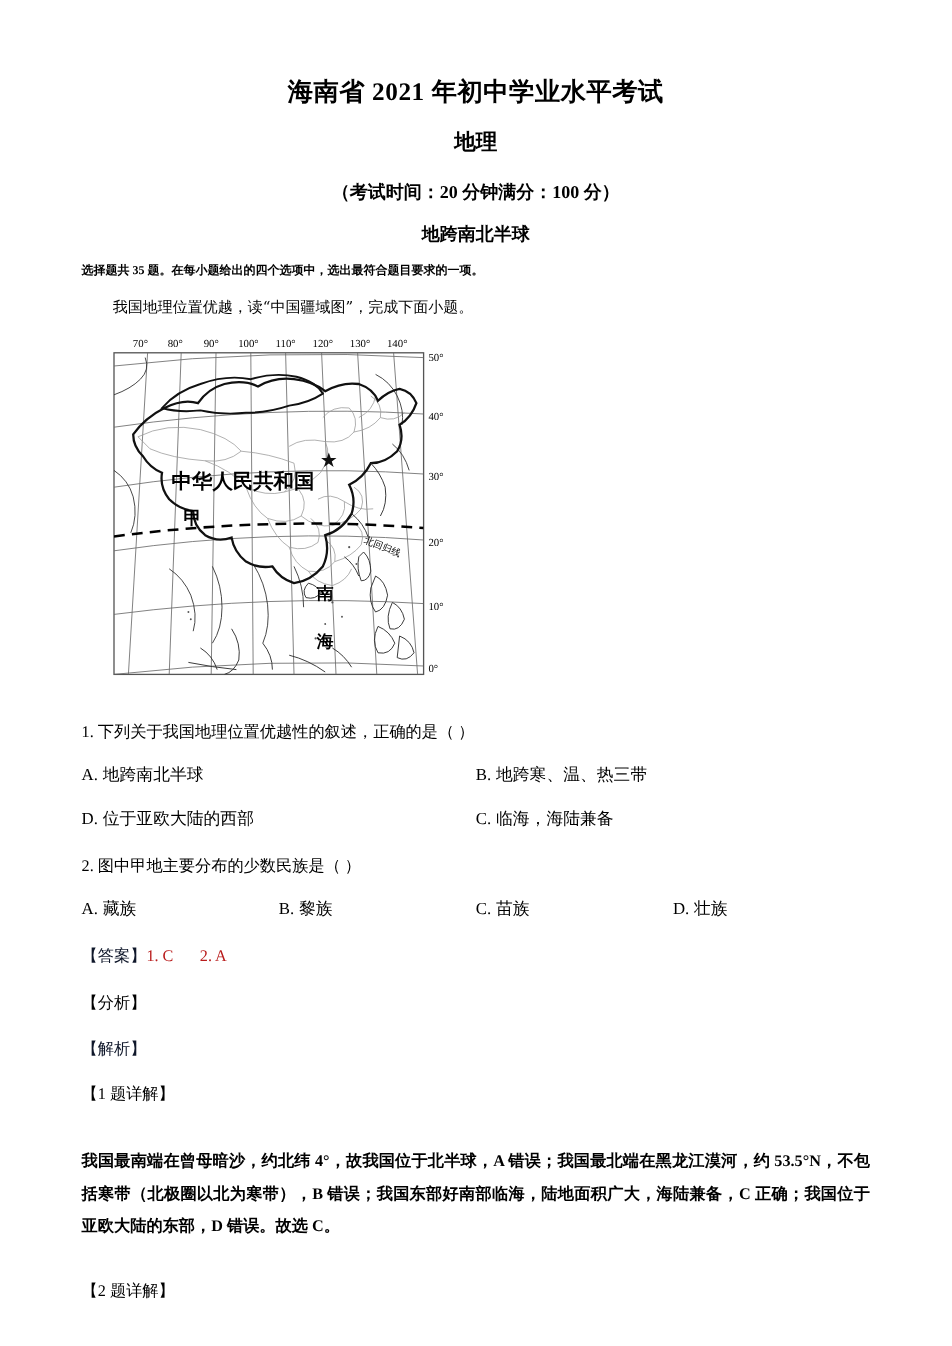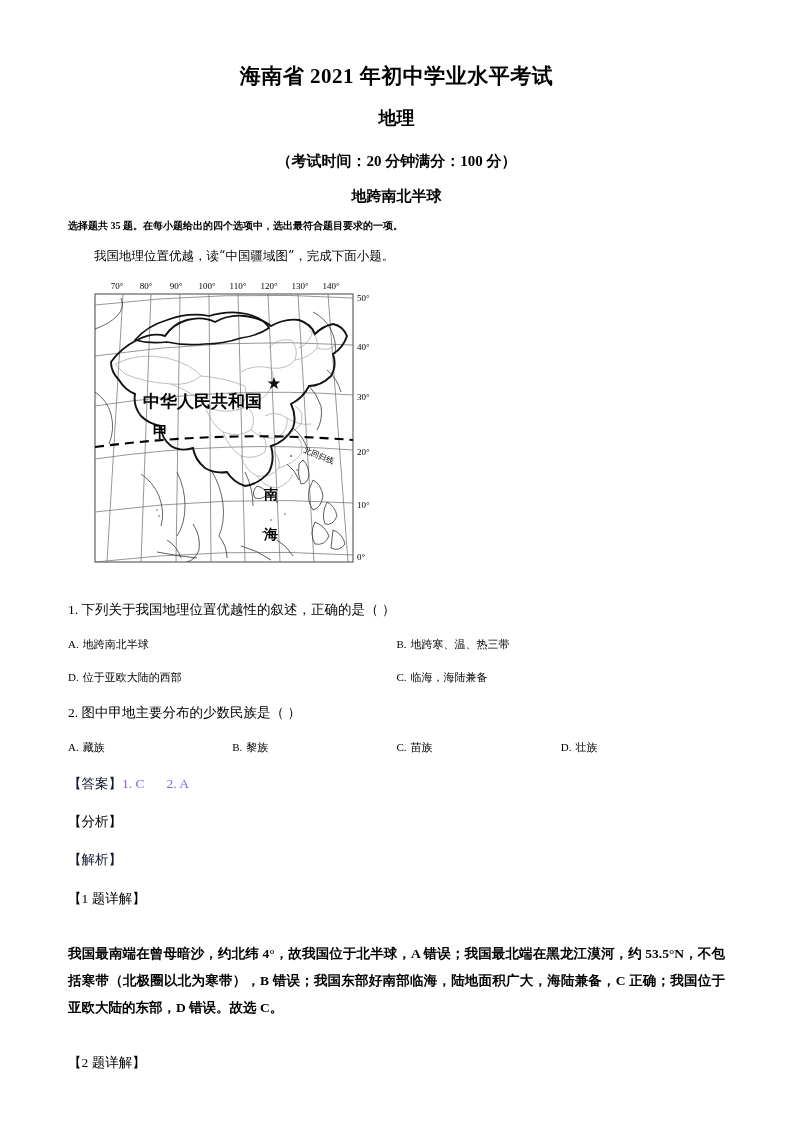--- a/index.html
+++ b/index.html
@@ -88,36 +88,36 @@
 
   
   .question {
     font-size: 13.5px;
     margin: 0;
     padding-top: 18px;
     line-height: 1.5;
   }
   .options-row {
     display: flex;
-    font-size: 11px;
+    font-size: 14px;
     padding-top: 16px;
     line-height: 1.5;
   }
   .options-row.two-col .opt { width: 50%; }
   .options-row.four-col .opt { width: 25%; }
   .opt-label { margin-right: 4px; }
 
   
   .ans-line {
     font-size: 13.5px;
     padding-top: 18px;
     line-height: 1.5;
   }
   .tag-blue { color: #0f172a; }
-  .ans-values { color: #8b5cf6; }
+  .ans-values { color: #b91c1c; }
   .ans-gap { display: inline-block; width: 22px; }
   .analysis-line {
     font-size: 13.5px;
     padding-top: 18px;
     line-height: 1.5;
   }
   .para {
     font-size: 13.5px;
     padding-top: 18px;
     line-height: 2.0;

